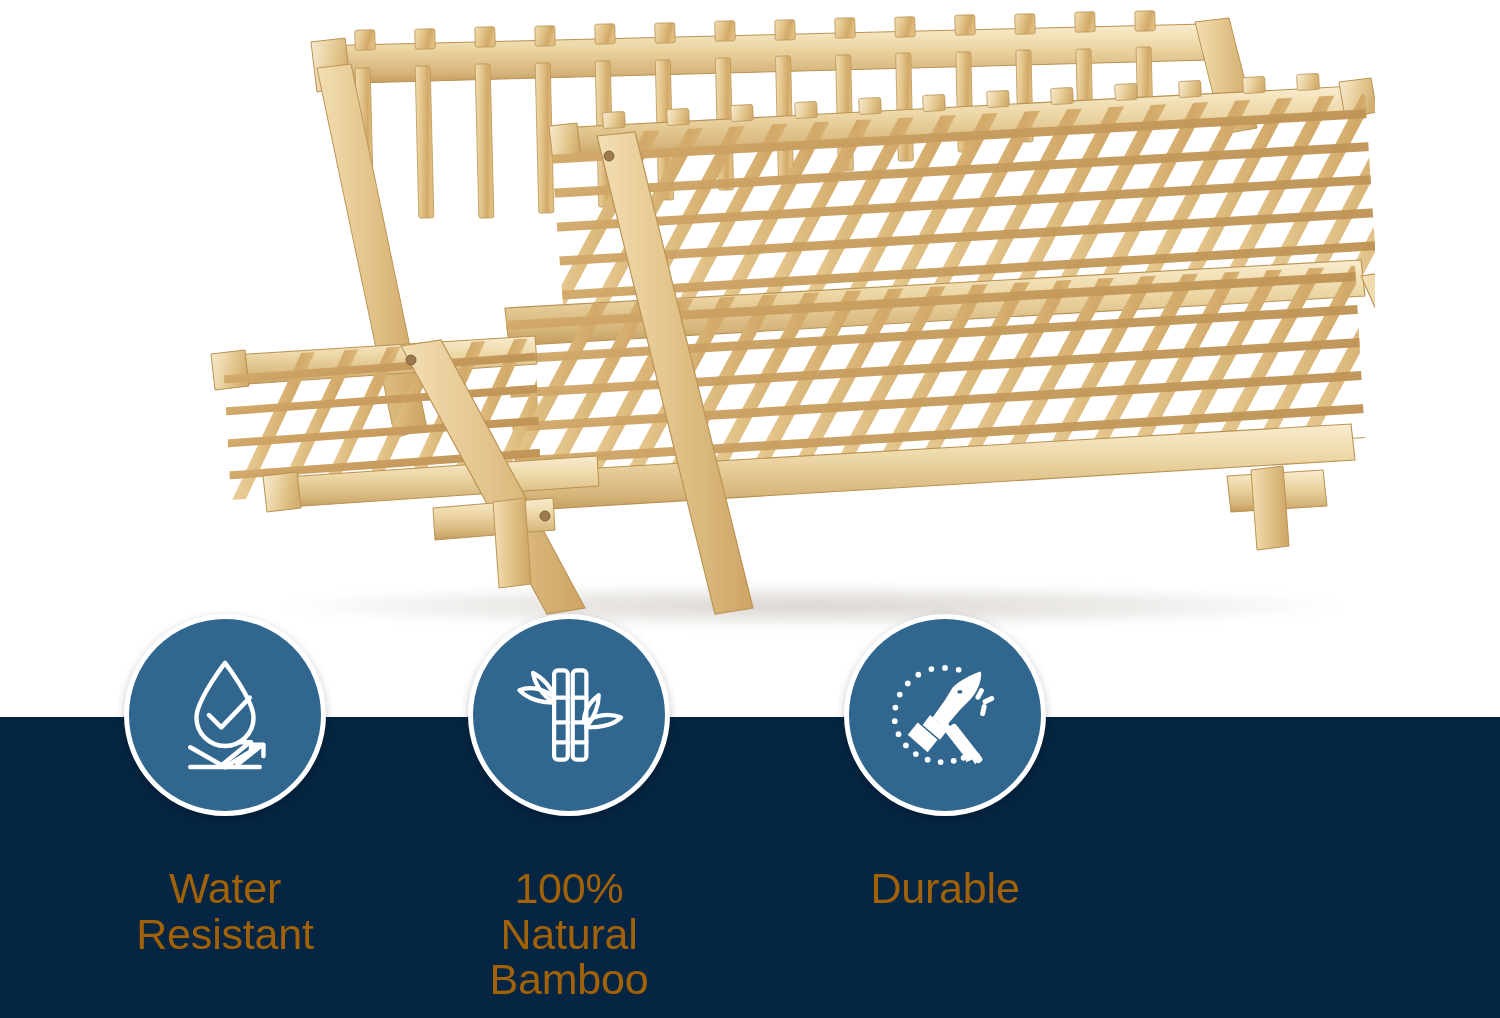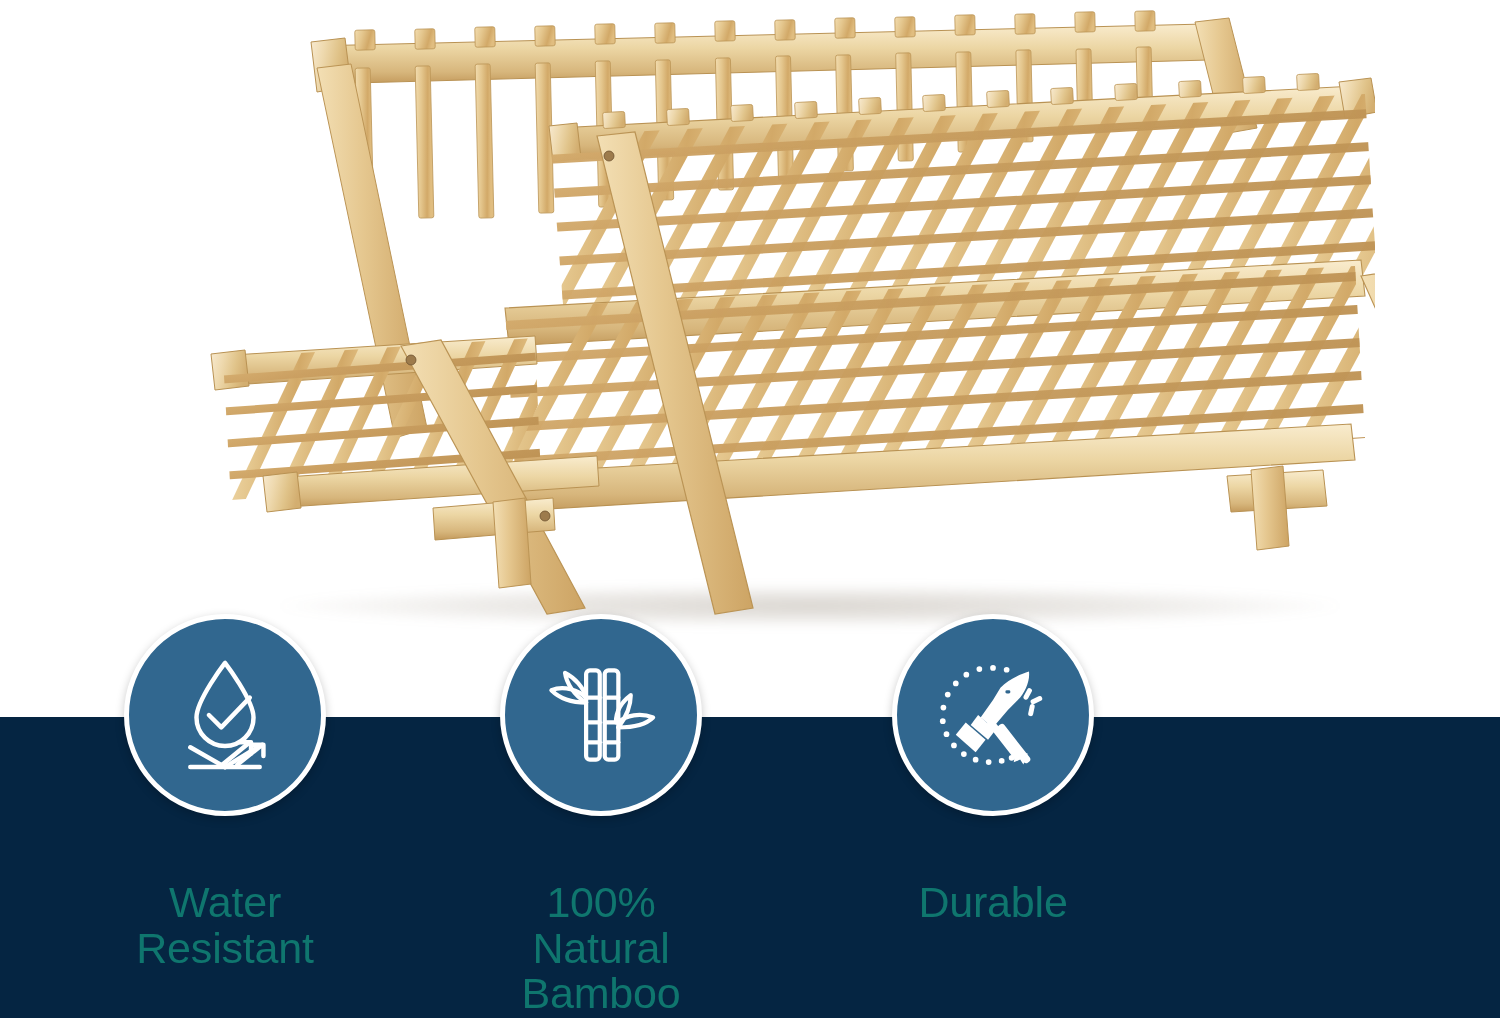--- a/index.html
+++ b/index.html
@@ -67,22 +67,22 @@
     width: 202px; height: 202px;
     margin: 0 auto;
     border-radius: 50%;
     background: #31678f;
     border: 5px solid #ffffff;
     box-shadow: 0 3px 10px rgba(0,0,0,0.22);
     display: flex; align-items: center; justify-content: center;
   }
   .badge-circle svg { display: block; width: 124px; height: 124px; }
   .badge-label {
-    margin-top: 64px;
-    color: #0f766e;
+    margin-top: 50px;
+    color: #a16207;
     font-size: 43px;
     line-height: 1.06;
     font-weight: 400;
     letter-spacing: -0.2px;
     white-space: pre-line;
     font-family: "Liberation Sans", sans-serif;
   }
 </style>
 </head>
 <body>
@@ -360,42 +360,42 @@
           <polyline points="48,90 70,72"></polyline>
           <polyline points="62,72 71,72 71,81"></polyline>
           <polyline points="60,90 80,74"></polyline>
           <polyline points="72,74 81,74 81,83"></polyline>
         </svg>
       </div>
       <div class="badge-label">Water
 Resistant</div>
     </div>
 
-    <div class="badge" style="left:476px; top:614px;">
+    <div class="badge" style="left:444px; top:614px;">
       <div class="badge-circle">
         <svg viewBox="0 0 100 100" fill="none" stroke="#ffffff" stroke-width="3.4" stroke-linecap="round" stroke-linejoin="round">
           <rect x="38" y="14" width="11" height="72" rx="3"></rect>
           <line x1="38" y1="36" x2="49" y2="36"></line>
           <line x1="38" y1="56" x2="49" y2="56"></line>
           <line x1="38" y1="72" x2="49" y2="72"></line>
           <rect x="53" y="14" width="11" height="72" rx="3"></rect>
           <line x1="53" y1="36" x2="64" y2="36"></line>
           <line x1="53" y1="56" x2="64" y2="56"></line>
           <line x1="53" y1="72" x2="64" y2="72"></line>
           <path d="M38 40 C26 40 16 36 10 30 C20 26 32 30 38 36"></path>
           <path d="M38 40 C28 34 22 24 21 16 C29 20 36 28 38 36"></path>
           <path d="M64 60 C76 60 86 58 92 52 C82 48 70 50 64 56"></path>
           <path d="M64 60 C70 52 74 42 74 34 C66 40 62 48 62 56"></path>
         </svg>
       </div>
       <div class="badge-label">100% Natural
 Bamboo</div>
     </div>
 
-    <div class="badge" style="left:868px; top:614px;">
+    <div class="badge" style="left:820px; top:614px;">
       <div class="badge-circle">
         <svg viewBox="0 0 100 100">
           <g fill="#ffffff">
 
             <g>
               <circle cx="50" cy="12" r="2.3"></circle>
                 <circle cx="39" cy="13" r="2.3"></circle>
               <circle cx="28.5" cy="17.5" r="2.3"></circle>
                 <circle cx="20" cy="24.5" r="2.3"></circle>
               <circle cx="13.5" cy="33.5" r="2.3"></circle>

